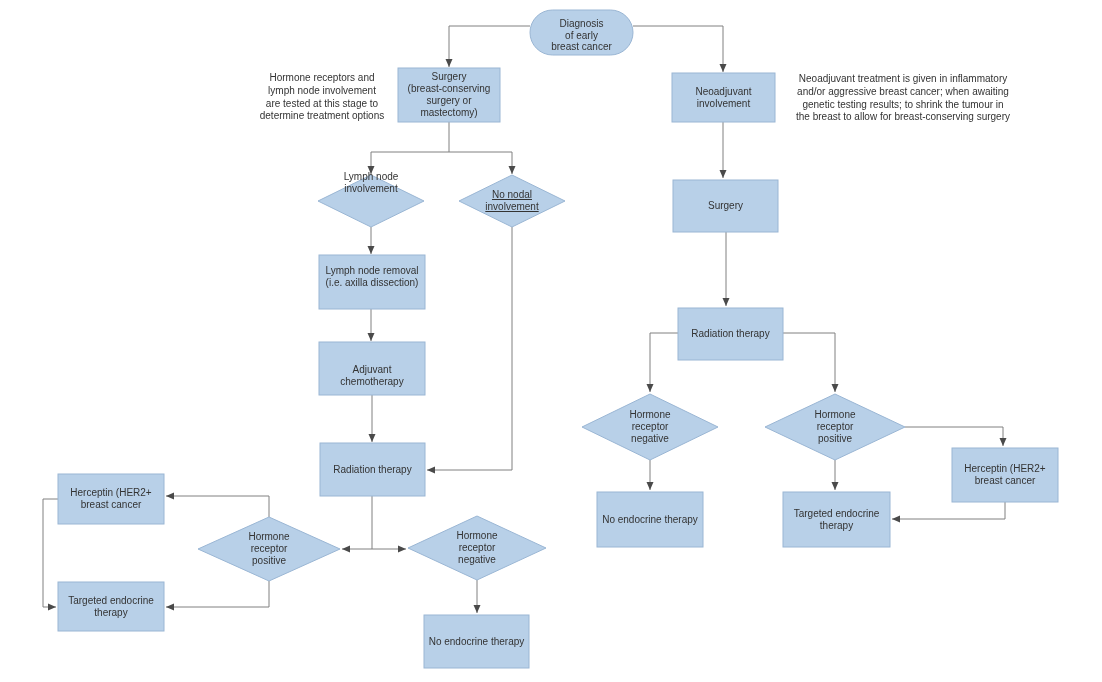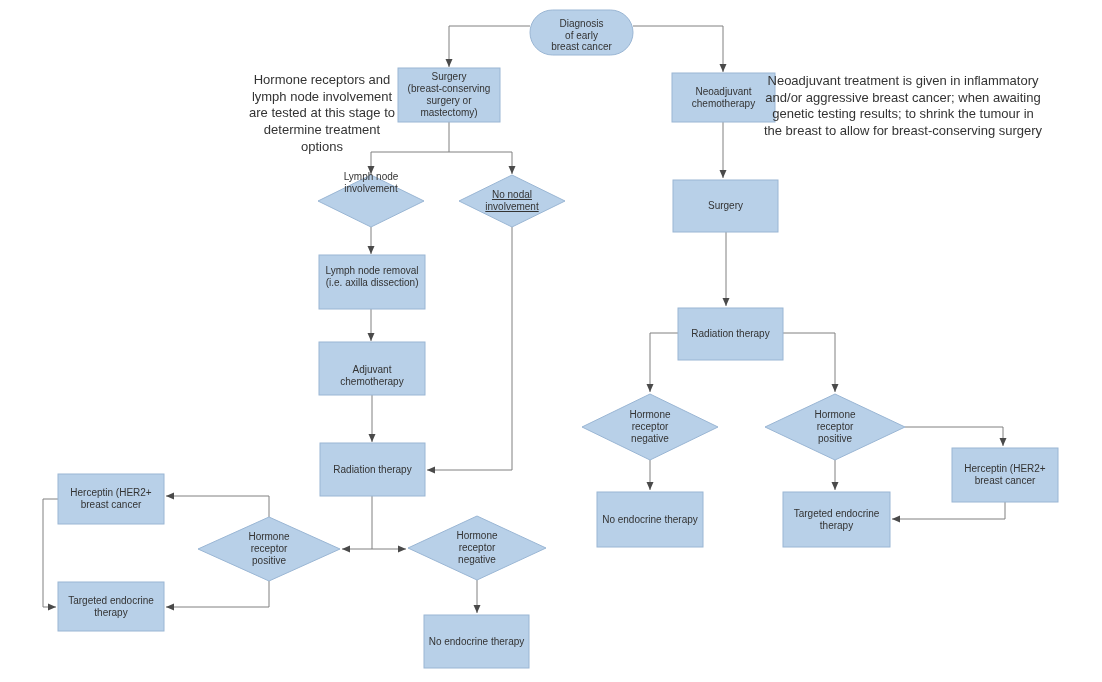--- a/index.html
+++ b/index.html
@@ -7,21 +7,21 @@
     position:relative;width:1102px;height:682px;background:#ffffff;
     font-family:"Liberation Sans", sans-serif;overflow:hidden;
   }
   .connector-layer{position:absolute;left:0;top:0;width:1102px;height:682px;}
   .lbl{
     position:absolute;display:flex;align-items:center;justify-content:center;
     text-align:center;font-size:10px;line-height:1.18;color:#333333;
     white-space:pre-line;pointer-events:none;
   }
   .note{
-    position:absolute;font-size:13px;line-height:1.28;color:#333333;
+    position:absolute;font-size:10px;line-height:1.28;color:#333333;
     text-align:center;white-space:pre-line;
   }
   .shape{fill:#b8d0e8;stroke:#9ab6d4;stroke-width:1;}
   .edge{stroke:#808080;stroke-width:1;fill:none;}
 </style>
 </head>
 <body>
 
 <div class="canvas">
 
@@ -86,29 +86,29 @@
   <div class="lbl" style="left:530px;top:10px;width:103px;height:51px;">Diagnosis
 of early
 breast cancer</div>
 
   <div class="lbl" style="left:396px;top:68px;width:106px;height:54px;">Surgery
 (breast-conserving
 surgery or
 mastectomy)</div>
 
   <div class="lbl" style="left:672px;top:73px;width:103px;height:49px;">Neoadjuvant
-chemotherapy</div>
+involvement</div>
 
   <div class="lbl" style="left:316px;top:157px;width:110px;height:52px;">Lymph node
 involvement</div>
 
   <div class="lbl" style="left:457px;top:175px;width:110px;height:52px;text-decoration:underline;">No nodal
 involvement</div>
 
-  <div class="lbl" style="left:314px;top:255px;width:116px;height:44px;text-align:right;">Lymph node removal
+  <div class="lbl" style="left:314px;top:255px;width:116px;height:44px;">Lymph node removal
 (i.e. axilla dissection)</div>
 
   <div class="lbl" style="left:317px;top:342px;width:110px;height:67px;">Adjuvant
 chemotherapy</div>
 
   <div class="lbl" style="left:318px;top:443px;width:109px;height:53px;">Radiation therapy</div>
 
   <div class="lbl" style="left:198px;top:517px;width:142px;height:64px;">Hormone
 receptor
 positive</div>

